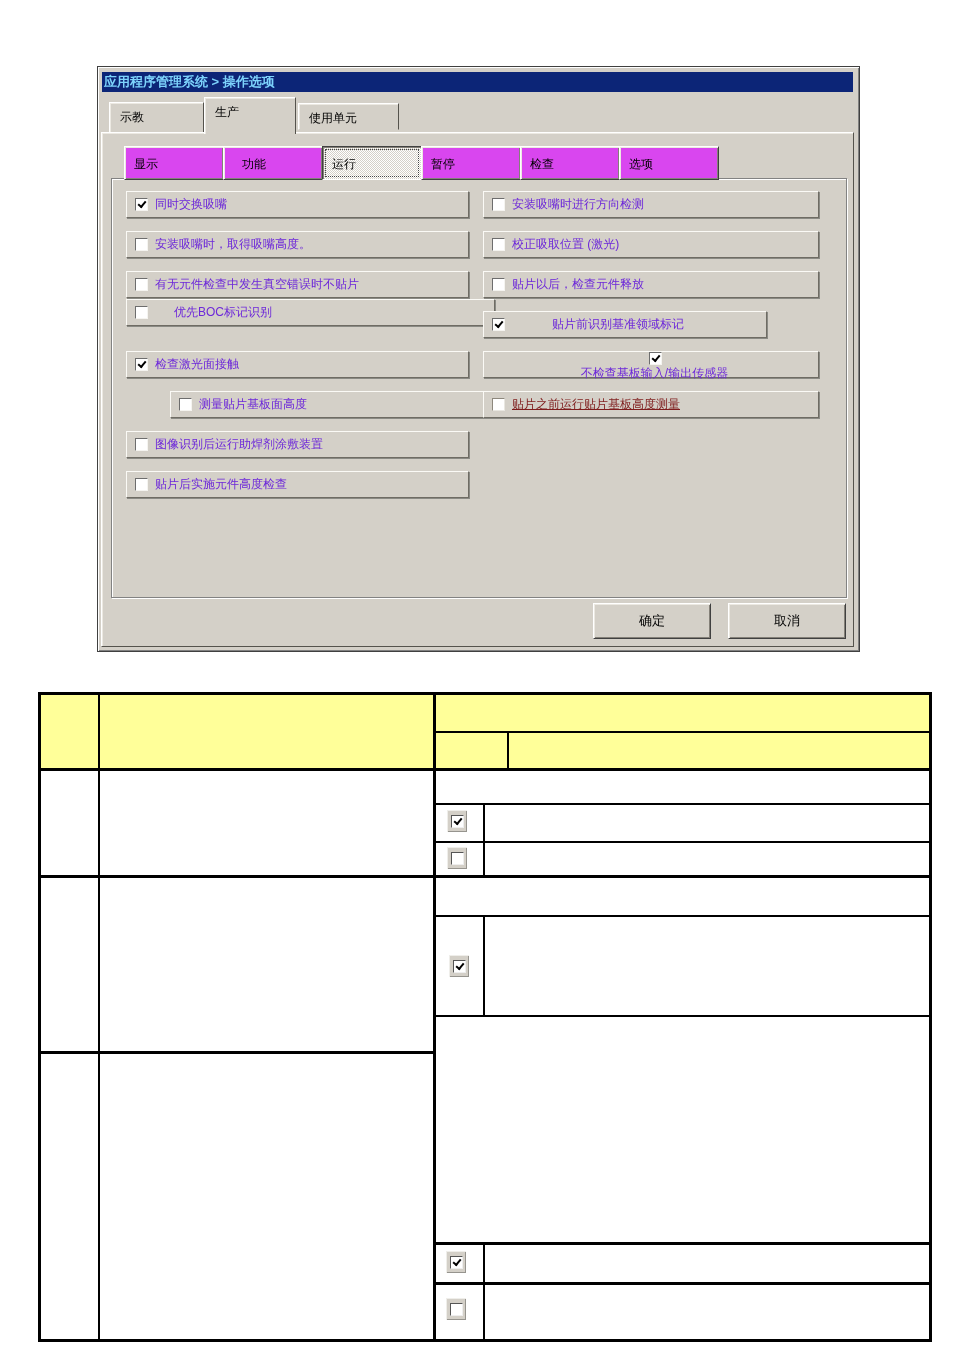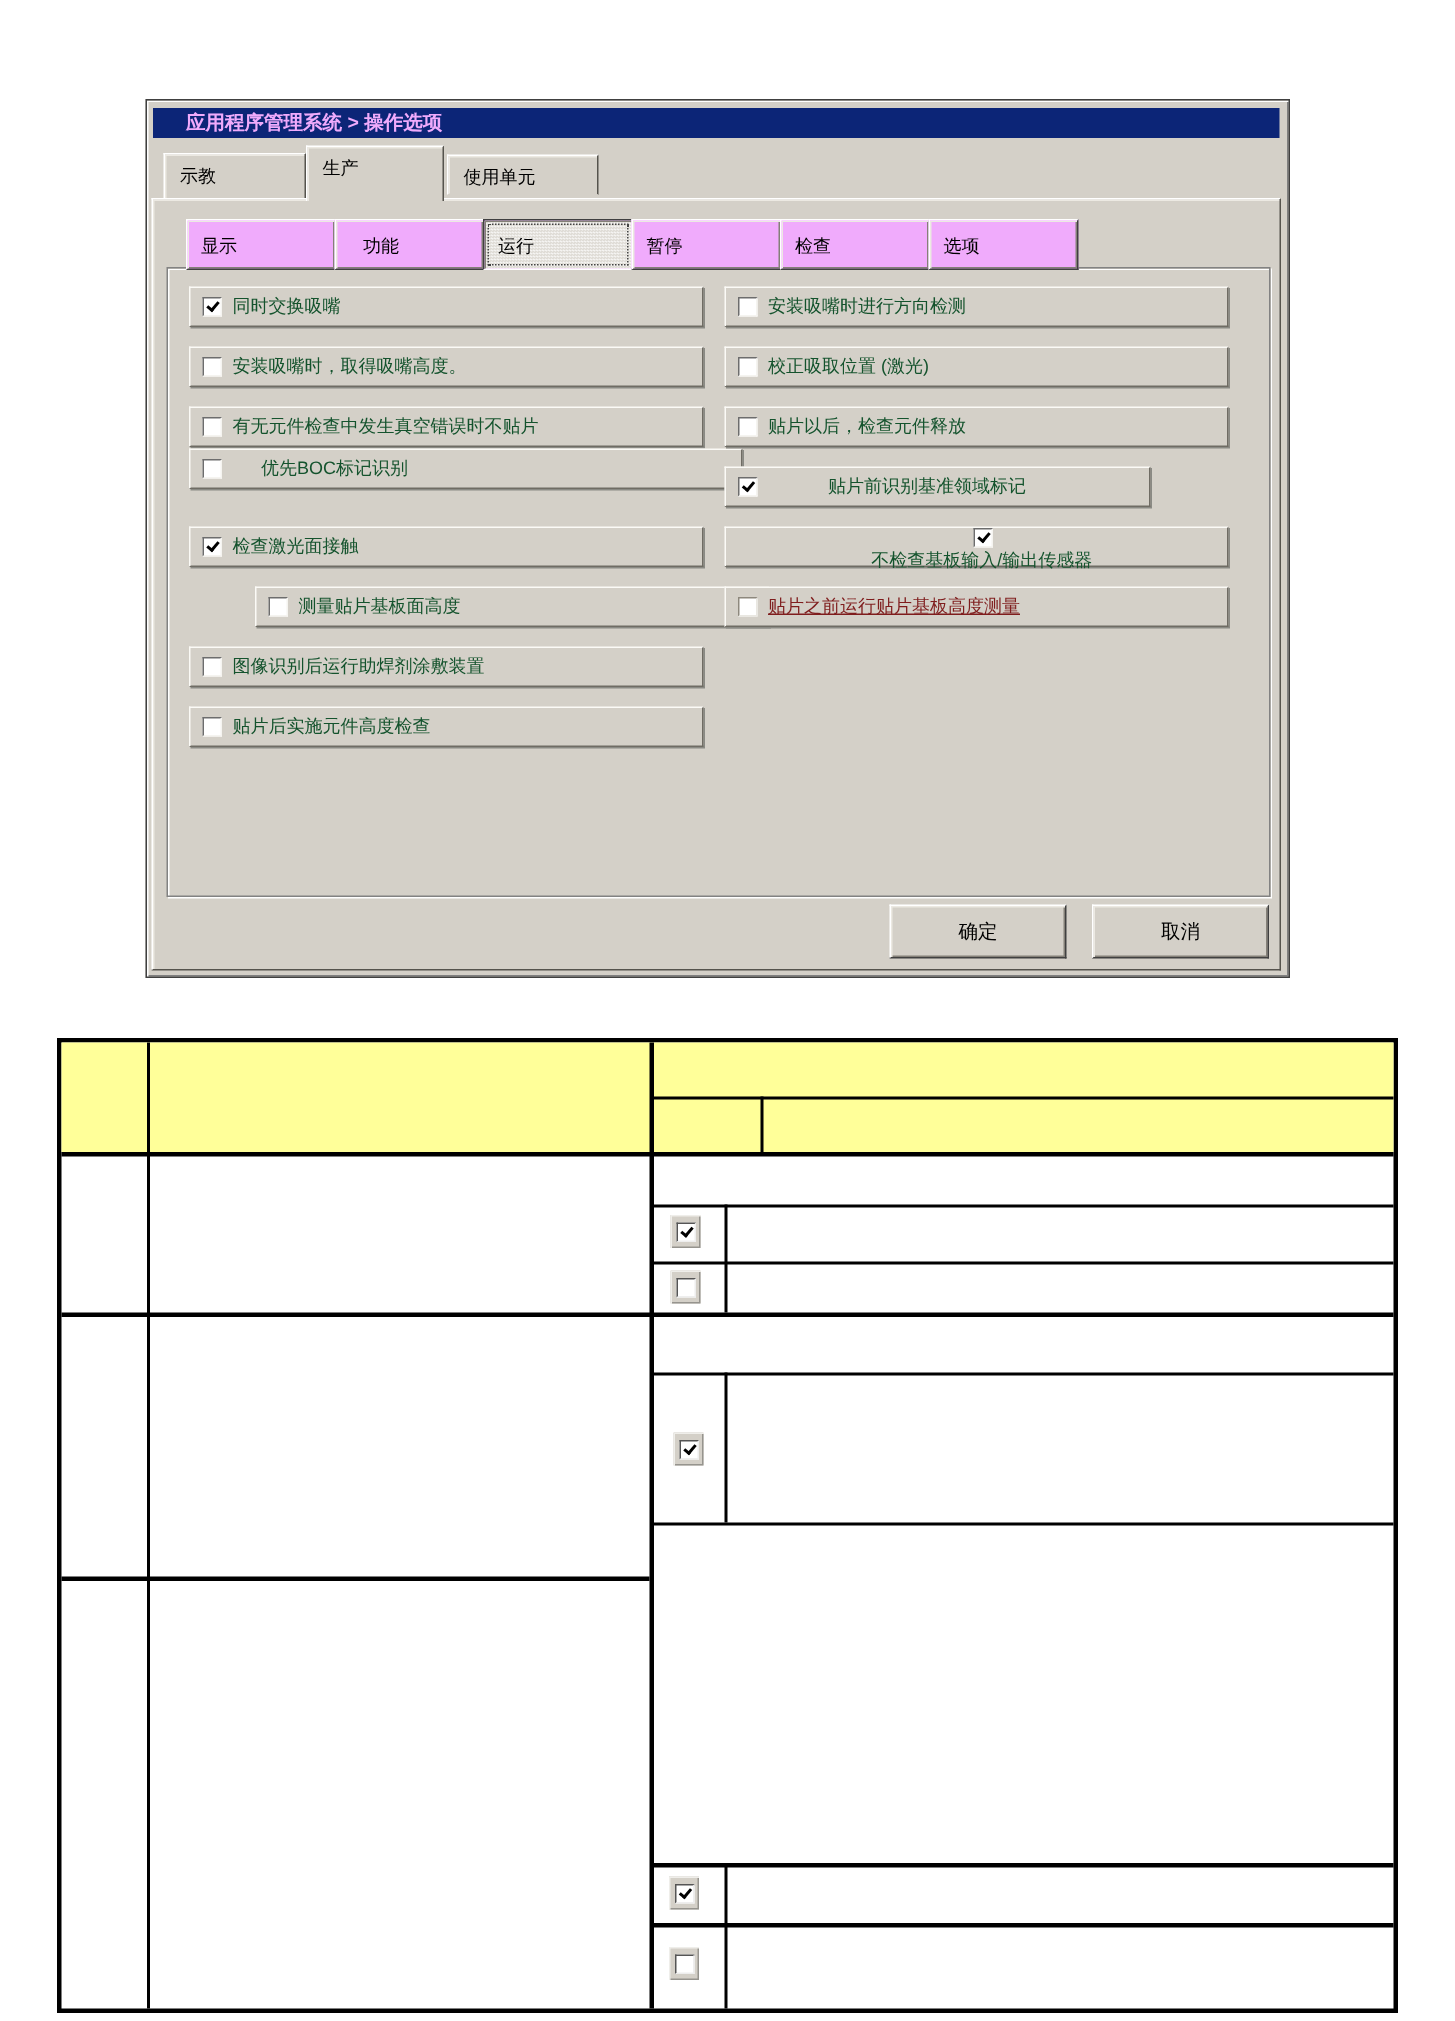--- a/index.html
+++ b/index.html
@@ -3,38 +3,38 @@
 <meta charset="utf-8">
 <style>
   html,body{margin:0;padding:0;background:#fff;}
   body{font-family:"Liberation Sans","DejaVu Sans",sans-serif;}
   #page{position:relative;width:970px;height:1347px;background:#ffffff;overflow:hidden;}
 
   
   .dialog{position:absolute;left:97px;top:66px;width:761px;height:584px;background:#d4d0c8;
     border:1px solid #404040;box-shadow:inset 1px 1px 0 #ffffff,inset -1px -1px 0 #808080;}
   .titlebar{position:absolute;left:4px;top:5px;width:751px;height:20px;background:#0c2577;
-    color:#f0abfc;font-weight:bold;font-size:13px;line-height:20px;padding-left:22px;box-sizing:border-box;}
+    color:#7dd3fc;font-weight:bold;font-size:13px;line-height:20px;padding-left:2px;box-sizing:border-box;}
   .tab{position:absolute;background:#d4d0c8;border:1px solid;border-color:#ffffff #55534d #d4d0c8 #ffffff;
     box-shadow:inset 1px 1px 0 #ece9e2;font-size:12px;padding:6px 0 0 10px;box-sizing:border-box;}
   .tab.active{z-index:6;border-bottom:none;box-shadow:inset 1px 1px 0 #ece9e2;}
   .panel{position:absolute;left:3px;top:65px;width:753px;height:515px;background:#d4d0c8;
     border:1px solid;border-color:#ffffff #55534d #55534d #ffffff;box-shadow:inset 1px 1px 0 #ece9e2;box-sizing:border-box;z-index:1;}
   .groupbox{position:absolute;left:13px;top:111px;width:734px;height:418px;
     border:1px solid #828282;box-shadow:1px 1px 0 #ffffff,inset 1px 1px 0 #ffffff;z-index:2;}
-  .subbtn{position:absolute;top:79px;height:34px;width:100px;background:#f0abfc;z-index:3;
+  .subbtn{position:absolute;top:79px;height:34px;width:100px;background:#d946ef;z-index:3;
     border:1px solid;border-color:#ffffff #404040 #404040 #ffffff;box-shadow:inset 1px 1px 0 #ece9e2,inset -1px -1px 0 #848078;
     font-size:12px;padding:9px 0 0 9px;box-sizing:border-box;}
   .subbtn.pressed{border-color:#404040 #ffffff #ffffff #404040;box-shadow:inset 1px 1px 0 #848078;
     background-image:conic-gradient(#ffffff 25%,#d4d0c8 0 50%,#ffffff 0 75%,#d4d0c8 0);background-size:2px 2px;
     outline:1px dotted #444;outline-offset:-4px;}
   .optbar{position:absolute;height:27px;background:#d4d0c8;z-index:3;
     border:1px solid;border-color:#fbfaf6 #6f6c64 #6f6c64 #fbfaf6;box-shadow:1px 1px 0 #8a8a84;
     display:flex;align-items:center;box-sizing:border-box;}
-  .optlabel{font-size:12px;color:#14532d;margin-left:7px;white-space:nowrap;}
+  .optlabel{font-size:12px;color:#6d28d9;margin-left:7px;white-space:nowrap;}
   .cb{width:13px;height:13px;background:#ffffff;margin-left:8px;flex:0 0 auto;position:relative;
     border:1px solid;border-color:#6d6d6d #f5f4f0 #f5f4f0 #6d6d6d;box-sizing:border-box;}
   .cb .mark{display:none;position:absolute;left:2px;top:2px;width:6px;height:3px;
     border-left:2px solid #000;border-bottom:2px solid #000;transform:rotate(-50deg);}
   .cb.on .mark{display:block;}
   .optbar.disabled .optlabel{color:#7f1d1d;text-decoration:underline;}
   .optbar.disabled .cb{border-color:#8d887d #e9e7e1 #e9e7e1 #8d887d;}
   .winbtn{position:absolute;top:536px;width:118px;height:36px;background:#d4d0c8;z-index:3;
     border:1px solid;border-color:#ffffff #404040 #404040 #ffffff;box-shadow:inset 1px 1px 0 #ece9e2,inset -1px -1px 0 #848078;
     font-size:13px;text-align:center;line-height:34px;box-sizing:border-box;}

